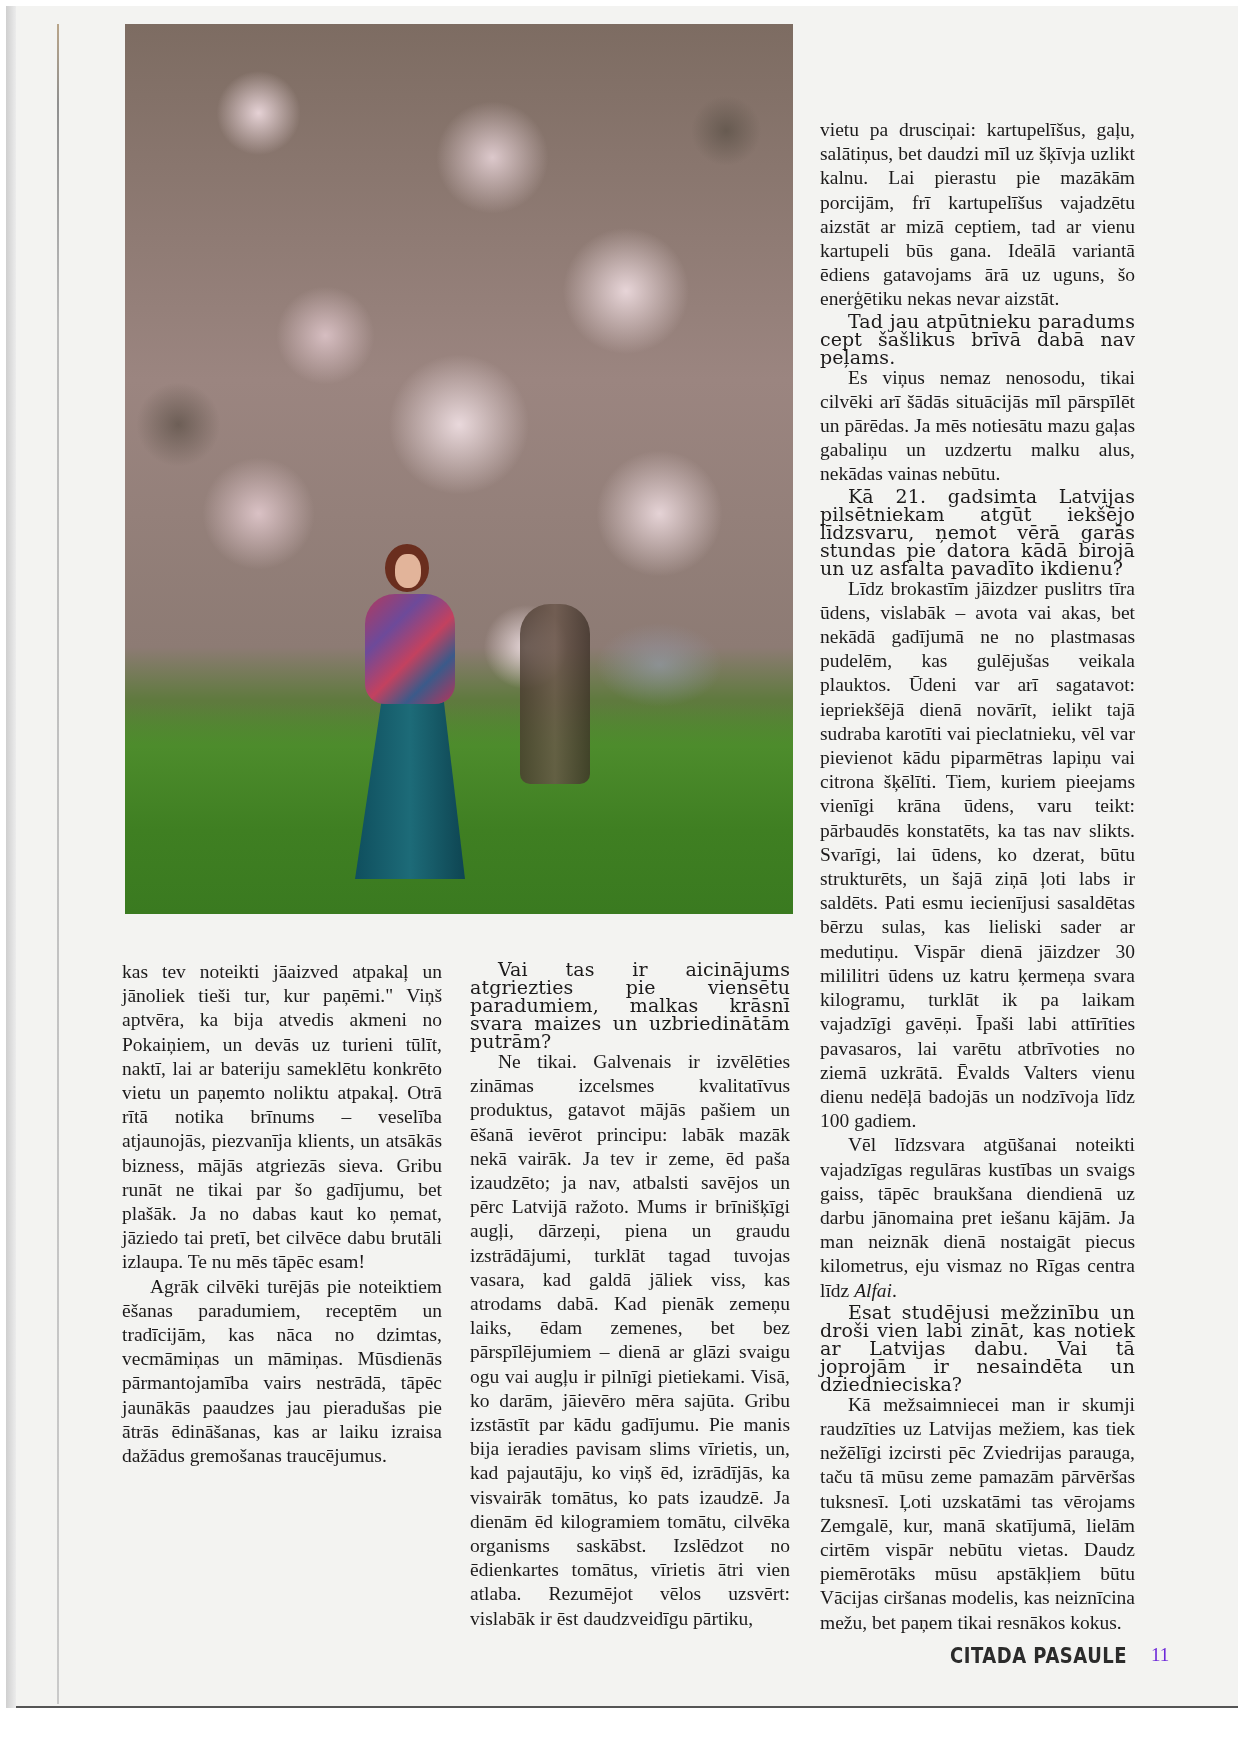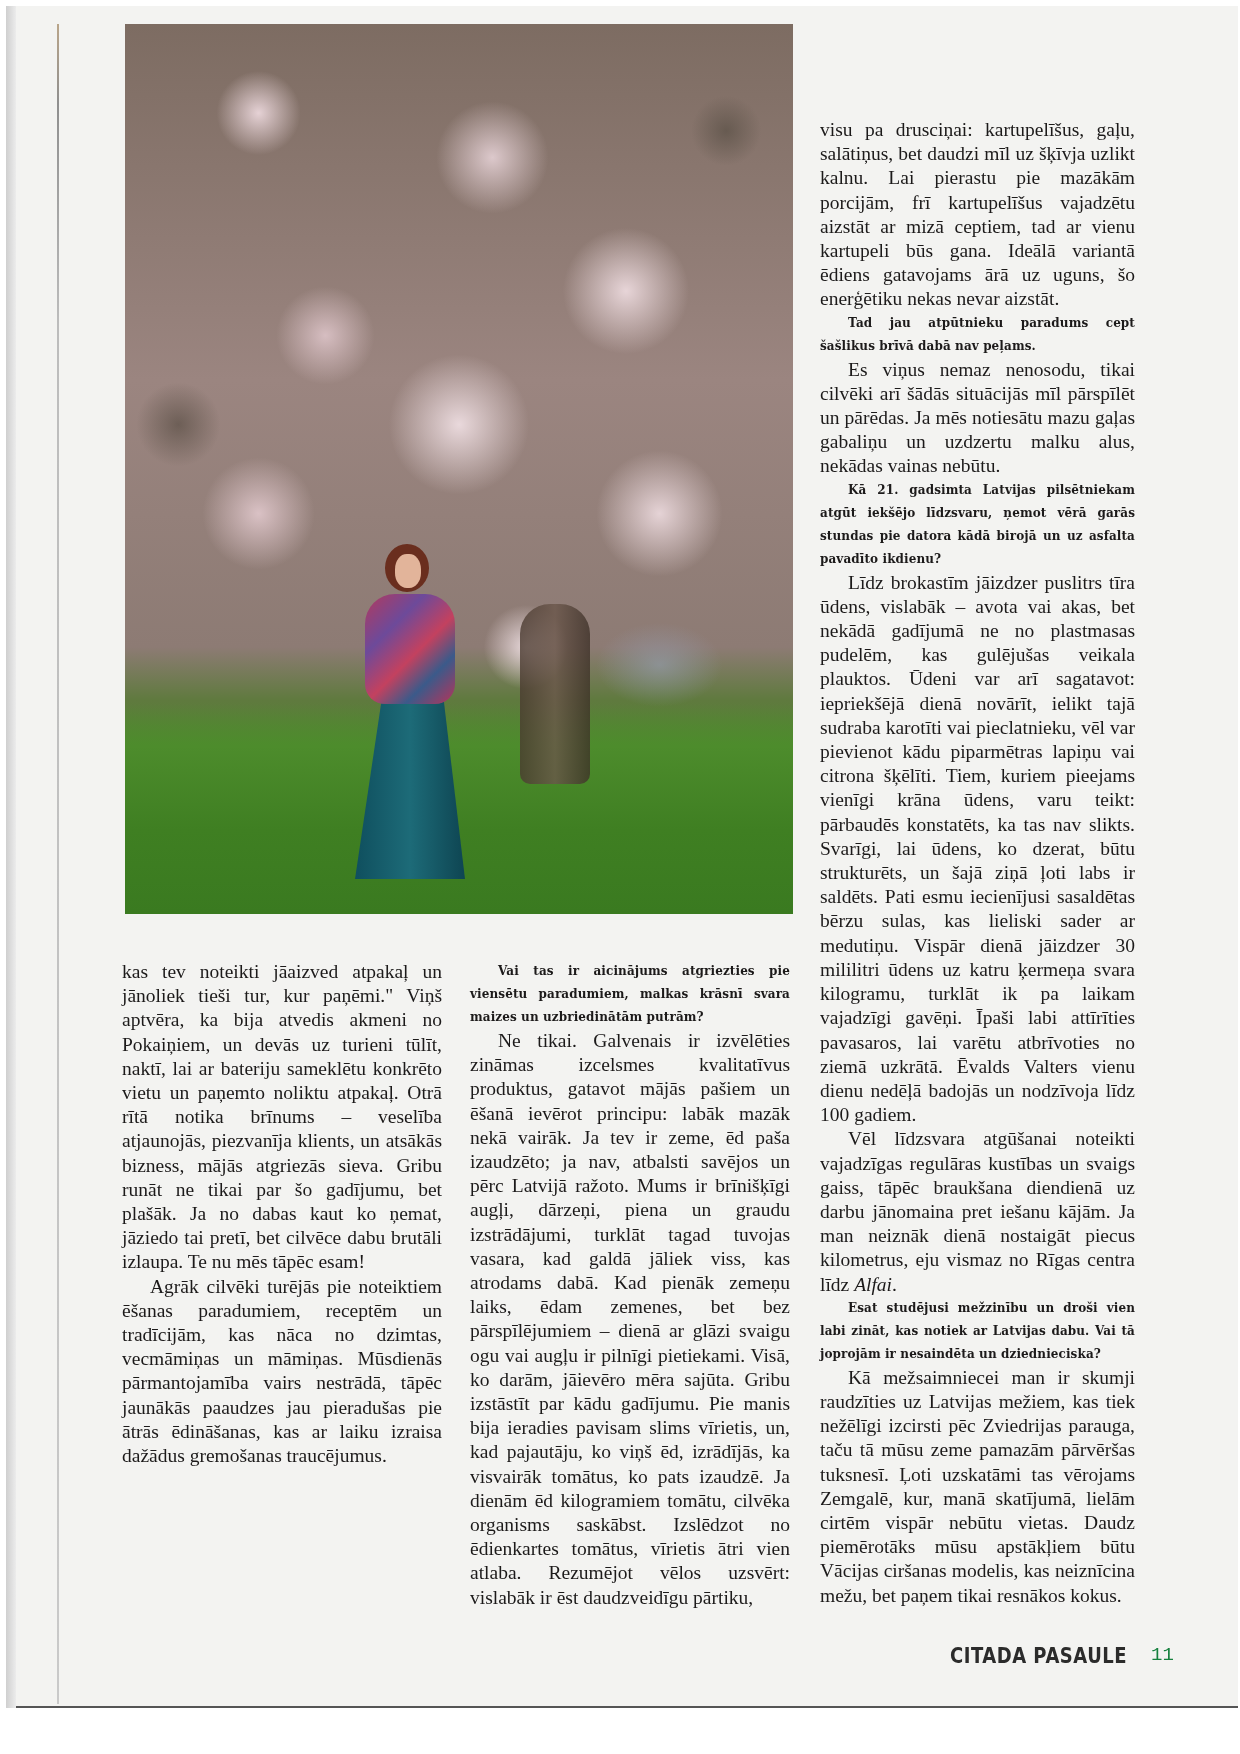--- a/index.html
+++ b/index.html
@@ -67,35 +67,35 @@
   .person .skirt {
     position: absolute; left: 0; top: 150px; width: 110px; height: 185px;
     clip-path: polygon(25% 0, 80% 0, 100% 100%, 0 100%);
     background: linear-gradient(to right, #0f4f5e, #1d6b78, #0e4552);
   }
   .col {
     position: absolute; font-size: 19.5px; line-height: 24.2px;
     text-align: justify; hyphens: manual;
   }
   .col p { margin: 0; text-indent: 28px; }
-  .col p.q { font-weight: bold; font-family: "DejaVu Serif", serif; font-size: 12px; line-height: 23px; letter-spacing: 0.1px; }
+  .col p.q { font-weight: normal; font-family: "DejaVu Serif", serif; font-size: 19px; line-height: 18px; letter-spacing: 0.1px; }
   .col p.noindent { text-indent: 0; }
   .col1 { left: 122px; top: 960px; width: 320px; }
   .col2 { left: 470px; top: 960px; width: 320px; }
   .col3 { left: 820px; top: 118px; width: 315px; }
   .footer {
     position: absolute; left: 950px; top: 1640px; height: 30px;
     display: flex; align-items: center; gap: 24px;
   }
   .footer .brand {
     font-family: "DejaVu Sans", sans-serif; font-weight: bold; font-size: 18px;
     letter-spacing: 0.5px; color: #2b2b2b; transform: scaleY(1.15);
   }
   .footer .page-num {
-    font-family: Liberation Mono, monospace; font-size: 19px; color: #15803d;
+    font-family: Liberation Serif, serif; font-size: 19px; color: #6d28d9;
   }
   em { font-style: italic; margin-top: 15px; }
 </style>
 </head>
 <body>
 
 <div class="page"></div>
 <div class="gutter-strip"></div>
 <div class="gutter-line"></div>
 
@@ -114,21 +114,21 @@
   <p class="noindent">kas tev noteikti jāaizved atpakaļ un jānoliek tieši tur, kur paņēmi." Viņš aptvēra, ka bija atvedis akmeni no Pokaiņiem, un devās uz turieni tūlīt, naktī, lai ar bateriju sameklētu konkrēto vietu un paņemto noliktu atpakaļ. Otrā rītā notika brīnums – veselība atjaunojās, piezvanīja klients, un atsākās bizness, mājās atgriezās sieva. Gribu runāt ne tikai par šo gadījumu, bet plašāk. Ja no dabas kaut ko ņemat, jāziedo tai pretī, bet cilvēce dabu brutāli izlaupa. Te nu mēs tāpēc esam!</p>
   <p>Agrāk cilvēki turējās pie noteiktiem ēšanas paradumiem, receptēm un tradīcijām, kas nāca no dzimtas, vecmāmiņas un māmiņas. Mūsdienās pārmantojamība vairs nestrādā, tāpēc jaunākās paaudzes jau pieradušas pie ātrās ēdināšanas, kas ar laiku izraisa dažādus gremošanas traucējumus.</p>
 </div>
 
 <div class="col col2">
   <p class="q">Vai tas ir aicinājums atgriezties pie viensētu paradumiem, malkas krāsnī svara maizes un uzbriedinātām putrām?</p>
   <p>Ne tikai. Galvenais ir izvēlēties zināmas izcelsmes kvalitatīvus produktus, gatavot mājās pašiem un ēšanā ievērot principu: labāk mazāk nekā vairāk. Ja tev ir zeme, ēd paša izaudzēto; ja nav, atbalsti savējos un pērc Latvijā ražoto. Mums ir brīnišķīgi augļi, dārzeņi, piena un graudu izstrādājumi, turklāt tagad tuvojas vasara, kad galdā jāliek viss, kas atrodams dabā. Kad pienāk zemeņu laiks, ēdam zemenes, bet bez pārspīlējumiem – dienā ar glāzi svaigu ogu vai augļu ir pilnīgi pietiekami. Visā, ko darām, jāievēro mēra sajūta. Gribu izstāstīt par kādu gadījumu. Pie manis bija ieradies pavisam slims vīrietis, un, kad pajautāju, ko viņš ēd, izrādījās, ka visvairāk tomātus, ko pats izaudzē. Ja dienām ēd kilogramiem tomātu, cilvēka organisms saskābst. Izslēdzot no ēdienkartes tomātus, vīrietis ātri vien atlaba. Rezumējot vēlos uzsvērt: vislabāk ir ēst daudzveidīgu pārtiku,</p>
 </div>
 
 <div class="col col3">
-  <p class="noindent">visu pa drusciņai: kartupelīšus, gaļu, salātiņus, bet daudzi mīl uz šķīvja uzlikt kalnu. Lai pierastu pie mazākām porcijām, frī kartupelīšus vajadzētu aizstāt ar mizā ceptiem, tad ar vienu kartupeli būs gana. Ideālā variantā ēdiens gatavojams ārā uz uguns, šo enerģētiku nekas nevar aizstāt.</p>
+  <p class="noindent">vietu pa drusciņai: kartupelīšus, gaļu, salātiņus, bet daudzi mīl uz šķīvja uzlikt kalnu. Lai pierastu pie mazākām porcijām, frī kartupelīšus vajadzētu aizstāt ar mizā ceptiem, tad ar vienu kartupeli būs gana. Ideālā variantā ēdiens gatavojams ārā uz uguns, šo enerģētiku nekas nevar aizstāt.</p>
   <p class="q">Tad jau atpūtnieku paradums cept šašlikus brīvā dabā nav peļams.</p>
   <p>Es viņus nemaz nenosodu, tikai cilvēki arī šādās situācijās mīl pārspīlēt un pārēdas. Ja mēs notiesātu mazu gaļas gabaliņu un uzdzertu malku alus, nekādas vainas nebūtu.</p>
   <p class="q">Kā 21. gadsimta Latvijas pilsētniekam atgūt iekšējo līdzsvaru, ņemot vērā garās stundas pie datora kādā birojā un uz asfalta pavadīto ikdienu?</p>
   <p>Līdz brokastīm jāizdzer puslitrs tīra ūdens, vislabāk – avota vai akas, bet nekādā gadījumā ne no plastmasas pudelēm, kas gulējušas veikala plauktos. Ūdeni var arī sagatavot: iepriekšējā dienā novārīt, ielikt tajā sudraba karotīti vai pieclatnieku, vēl var pievienot kādu piparmētras lapiņu vai citrona šķēlīti. Tiem, kuriem pieejams vienīgi krāna ūdens, varu teikt: pārbaudēs konstatēts, ka tas nav slikts. Svarīgi, lai ūdens, ko dzerat, būtu strukturēts, un šajā ziņā ļoti labs ir saldēts. Pati esmu iecienījusi sasaldētas bērzu sulas, kas lieliski sader ar medutiņu. Vispār dienā jāizdzer 30 mililitri ūdens uz katru ķermeņa svara kilogramu, turklāt ik pa laikam vajadzīgi gavēņi. Īpaši labi attīrīties pavasaros, lai varētu atbrīvoties no ziemā uzkrātā. Ēvalds Valters vienu dienu nedēļā badojās un nodzīvoja līdz 100 gadiem.</p>
   <p><span>Vēl līdzsvara atgūšanai noteikti vajadzīgas regulāras kustības un svaigs gaiss, tāpēc braukšana diendienā uz darbu jānomaina pret iešanu kājām. Ja man neiznāk dienā nostaigāt piecus kilometrus, eju vismaz no Rīgas centra līdz </span><em>Alfai</em><span>.</span></p>
   <p class="q">Esat studējusi mežzinību un droši vien labi zināt, kas notiek ar Latvijas dabu. Vai tā joprojām ir nesaindēta un dziednieciska?</p>
   <p>Kā mežsaimniecei man ir skumji raudzīties uz Latvijas mežiem, kas tiek nežēlīgi izcirsti pēc Zviedrijas parauga, taču tā mūsu zeme pamazām pārvēršas tuksnesī. Ļoti uzskatāmi tas vērojams Zemgalē, kur, manā skatījumā, lielām cirtēm vispār nebūtu vietas. Daudz piemērotāks mūsu apstākļiem būtu Vācijas ciršanas modelis, kas neiznīcina mežu, bet paņem tikai resnākos kokus.</p>
 </div>
 
 <div class="footer">

